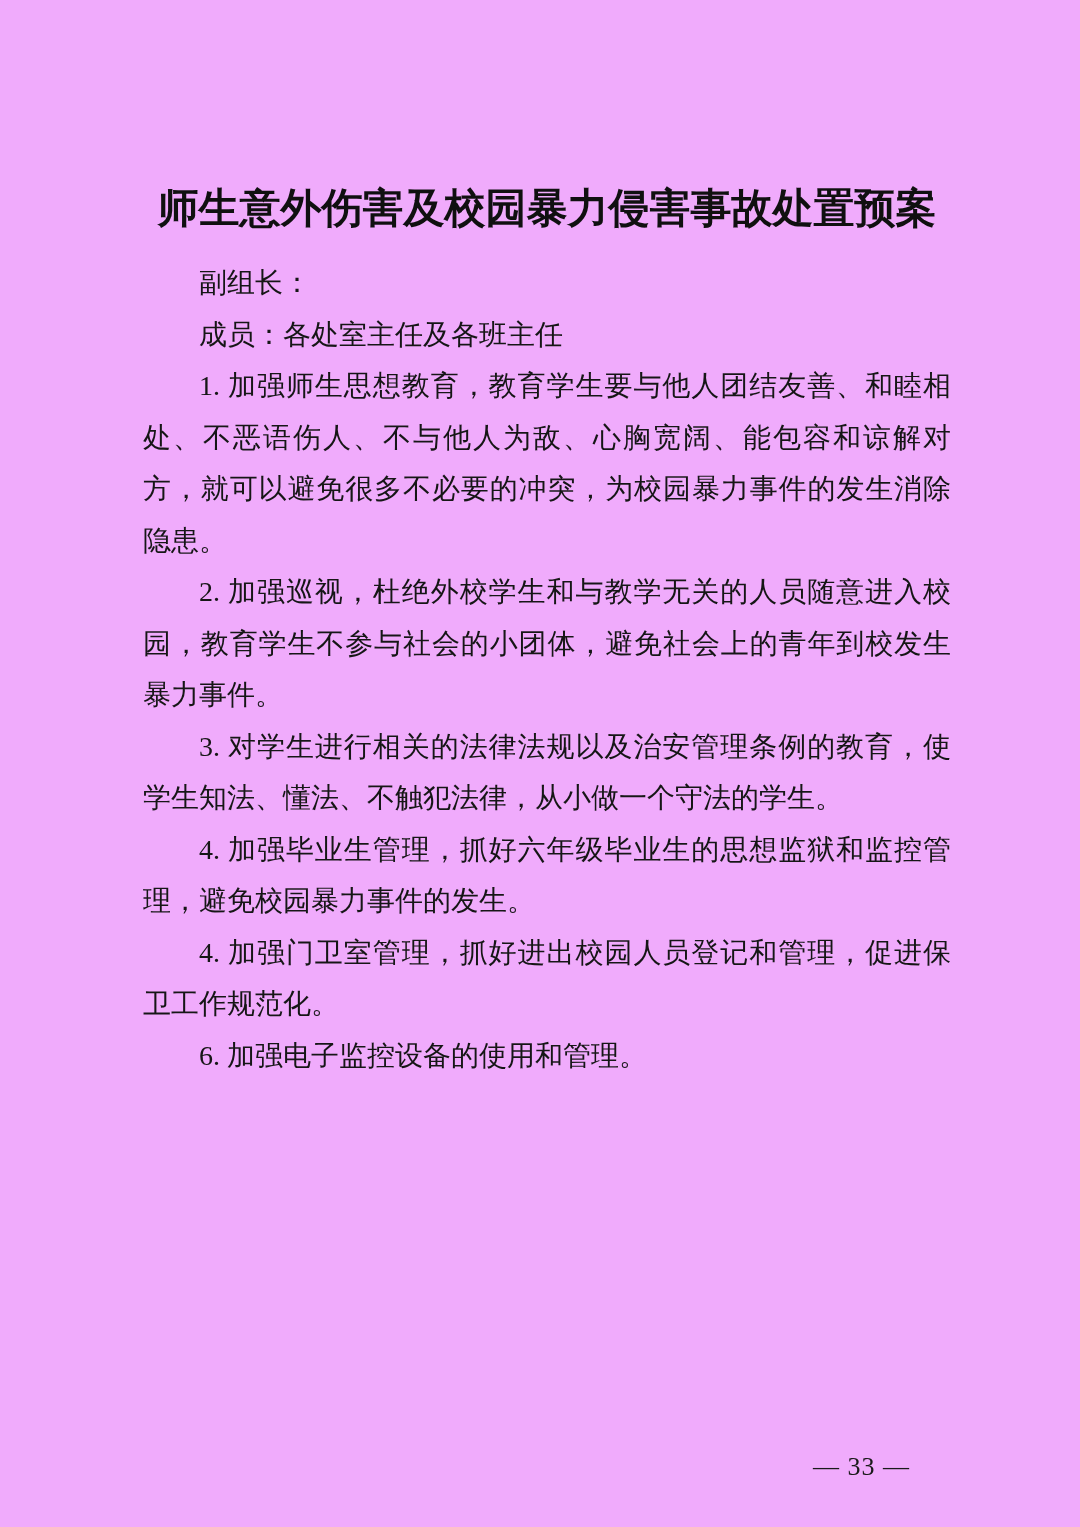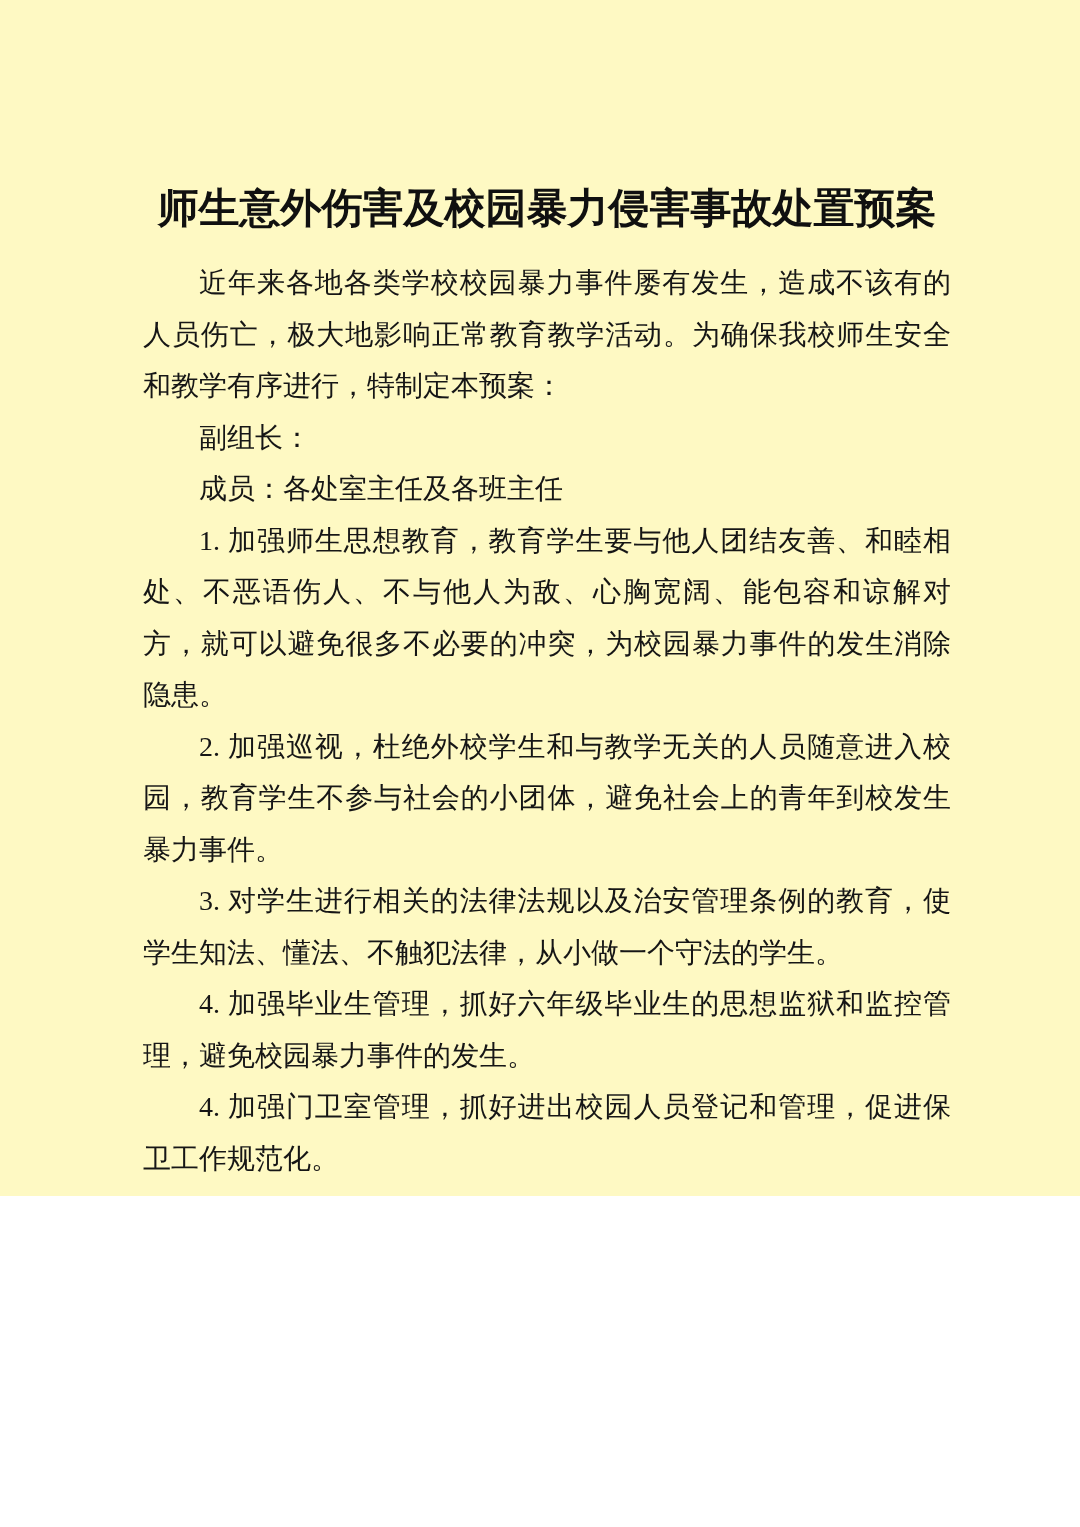--- a/index.html
+++ b/index.html
@@ -4,22 +4,22 @@
 <style>
   * { box-sizing: border-box; }
   html, body {
     margin: 0;
     padding: 0;
     background: #ffffff;
   }
   .page {
     position: relative;
     width: 1080px;
-    height: 1196px;
-    background: #fef9c3;
+    height: 1527px;
+    background: #f0abfc;
     color: #151515;
     overflow: hidden;
     font-family: "Liberation Serif", "DejaVu Serif", serif;
   }
   .content {
     position: absolute;
     left: 143px;
     top: 180px;
     width: 808px;
   }
@@ -61,36 +61,36 @@
   }
 </style>
 </head>
 <body>
 
 <div class="page">
   <div class="content">
 
     <h1 class="doc-title">师生意外伤害及校园暴力侵害事故处置预案</h1>
 
-    <p class="para indent">近年来各地各类学校校园暴力事件屡有发生，造成不该有的人员伤亡，极大地影响正常教育教学活动。为确保我校师生安全和教学有序进行，特制定本预案：</p>
 
 
 
     <p class="para indent field">副组长：</p>
 
     <p class="para indent field">成员：各处室主任及各班主任</p>
 
 
     <p class="para indent">1. 加强师生思想教育，教育学生要与他人团结友善、和睦相处、不恶语伤人、不与他人为敌、心胸宽阔、能包容和谅解对方，就可以避免很多不必要的冲突，为校园暴力事件的发生消除隐患。</p>
 
     <p class="para indent">2. 加强巡视，杜绝外校学生和与教学无关的人员随意进入校园，教育学生不参与社会的小团体，避免社会上的青年到校发生暴力事件。</p>
 
     <p class="para indent">3. 对学生进行相关的法律法规以及治安管理条例的教育，使学生知法、懂法、不触犯法律，从小做一个守法的学生。</p>
 
     <p class="para indent">4. 加强毕业生管理，抓好六年级毕业生的思想监狱和监控管理，避免校园暴力事件的发生。</p>
 
     <p class="para indent">4. 加强门卫室管理，抓好进出校园人员登记和管理，促进保卫工作规范化。</p>
 
+    <p class="para indent">6. 加强电子监控设备的使用和管理。</p>
 
   </div>
 
   <div class="page-number">— 33 —</div>
 </div>
 
 </body></html>

